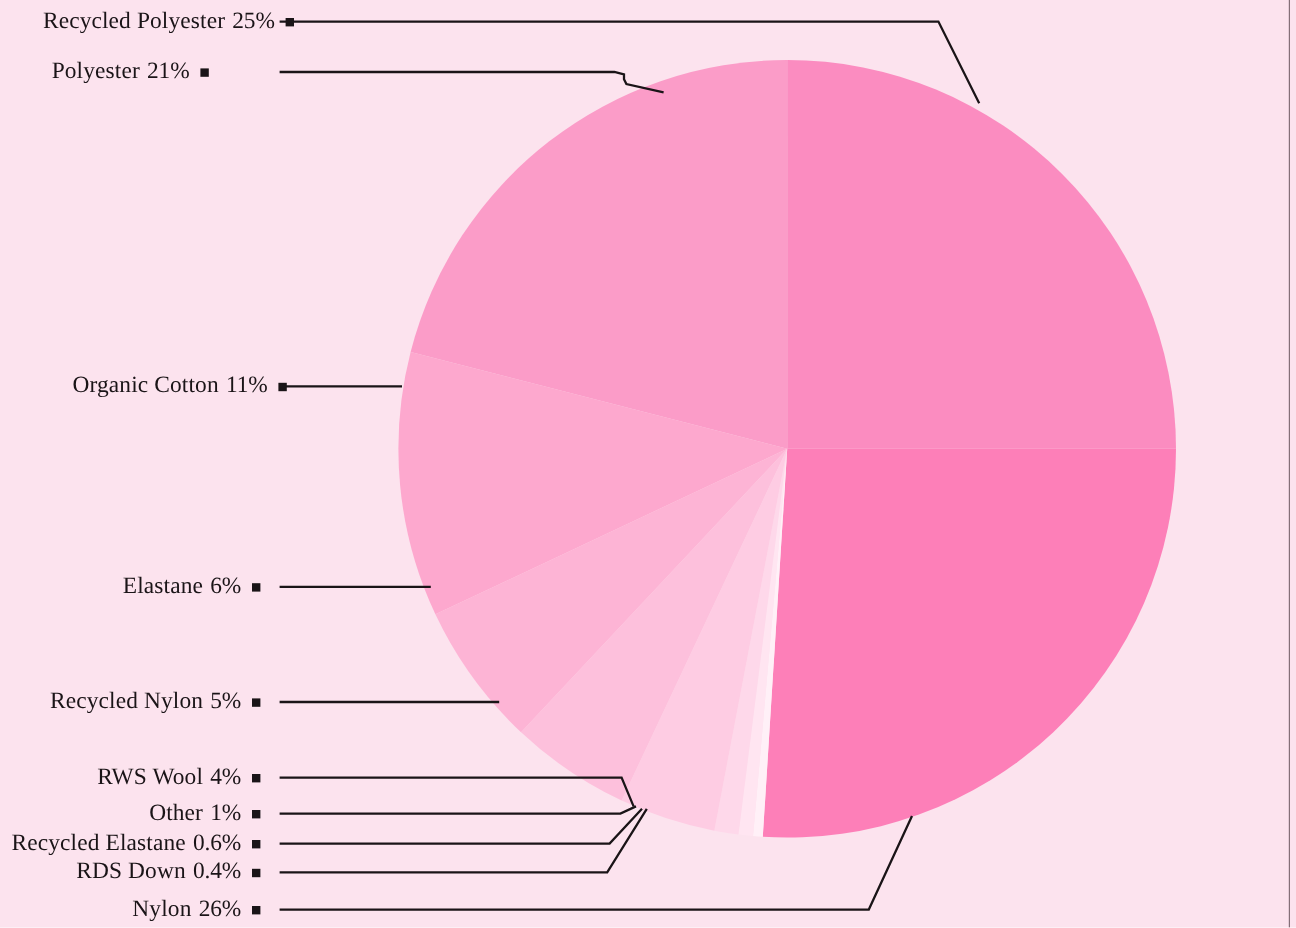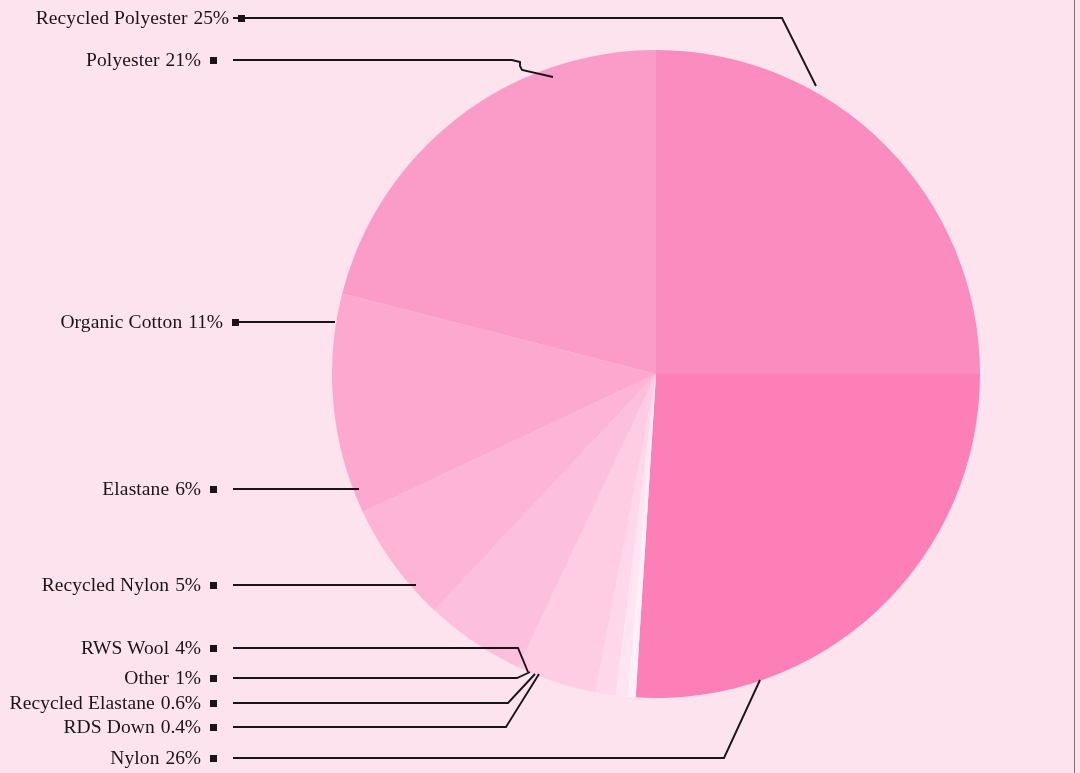--- a/index.html
+++ b/index.html
@@ -108,21 +108,21 @@
         <path d="M 233 758 L 724 758 L 760 680" fill="none" stroke="#1a1417" stroke-width="1.9"></path>
       </g>
   </svg>
 
   <div id="labels">
       <div class="label" style="left: 0px; top: 18px; width: 217px; justify-content: flex-end; margin-left: 28px;">
         <span class="lbl-name">Recycled Polyester</span>
         <span class="lbl-pct">25%</span>
         <span class="lbl-marker"></span>
       </div>
-      <div class="label" style="left: 0px; top: 60px; width: 217px; justify-content: flex-end;">
+      <div class="label" style="left: 0px; top: 60px; width: 217px; justify-content: center;">
         <span class="lbl-name">Polyester</span>
         <span class="lbl-pct">21%</span>
         <span class="lbl-marker"></span>
       </div>
       <div class="label" style="left: 0px; top: 322px; width: 217px; justify-content: flex-end; margin-left: 22px;">
         <span class="lbl-name">Organic Cotton</span>
         <span class="lbl-pct">11%</span>
         <span class="lbl-marker"></span>
       </div>
       <div class="label" style="left: 0px; top: 489px; width: 217px; justify-content: flex-end;">

